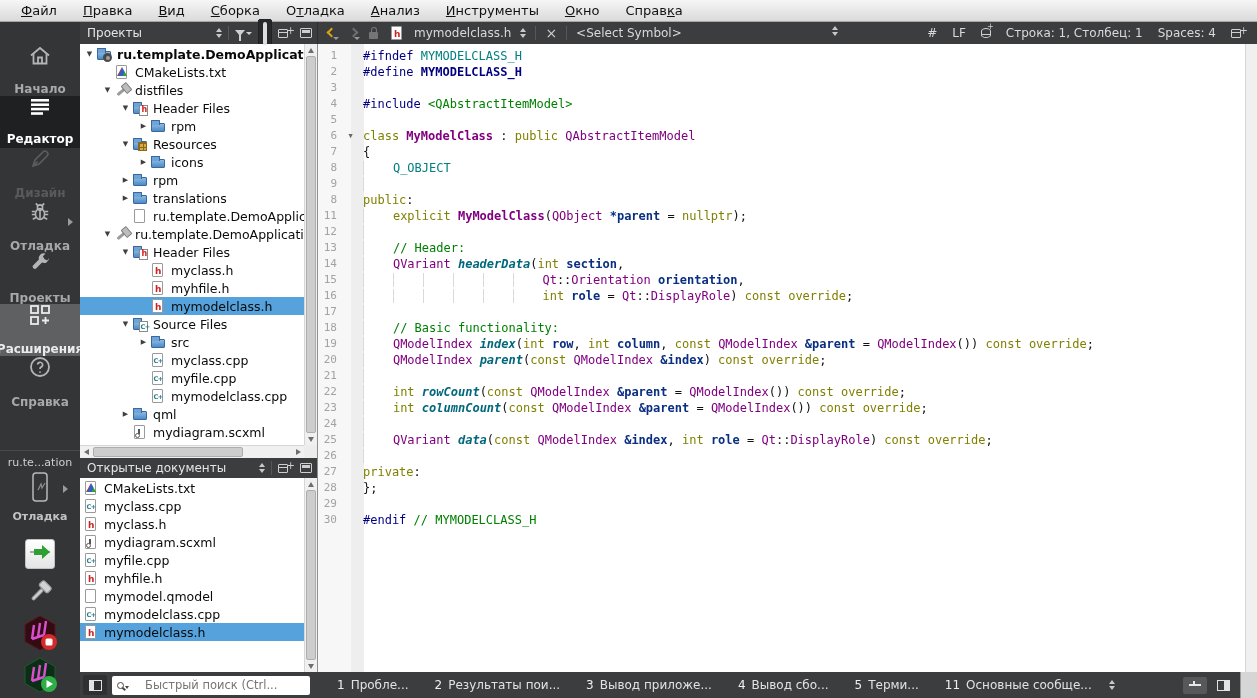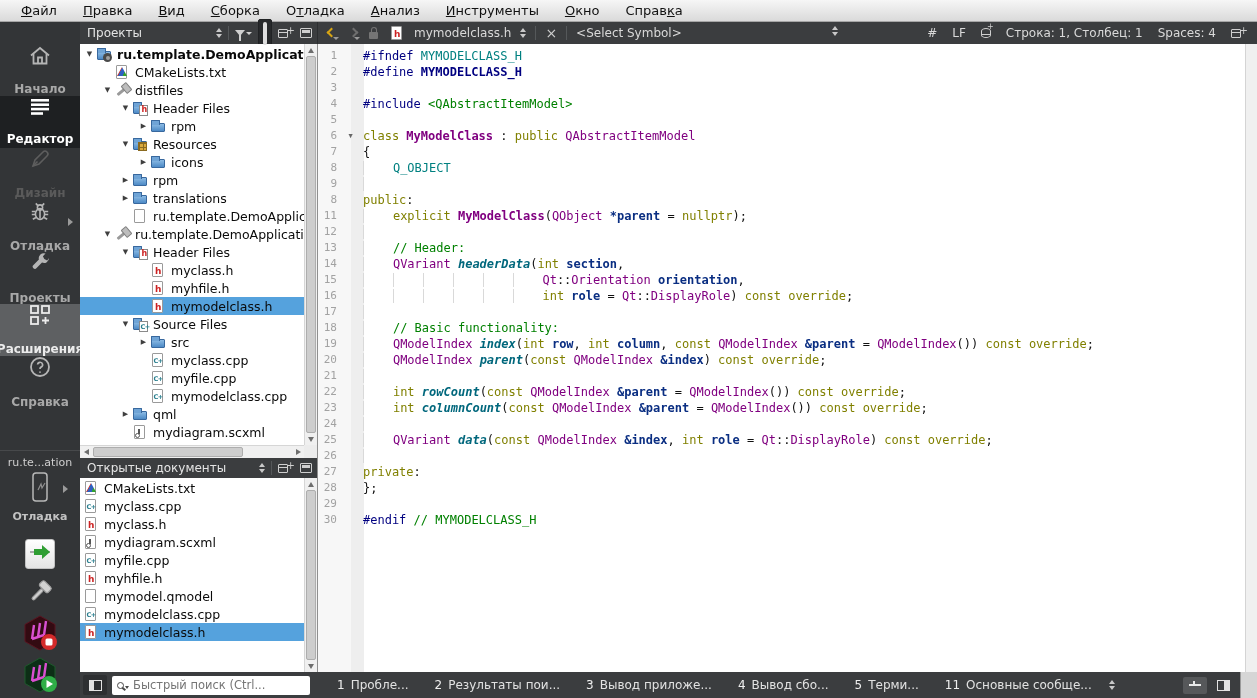--- a/index.html
+++ b/index.html
@@ -187,21 +187,21 @@
   .tk-tx{color:#111;}
   .tk-gd{border-left:1px solid #d9d9d9;}
 
   
   .statusbar{height:26px;flex:none;background:#3b3d3f;display:flex;align-items:center;padding-left:3px;}
   .sb-toggle{width:24px;height:20px;background:#2e3032;display:flex;align-items:center;justify-content:center;
              border-radius:2px;margin-right:5px;flex:none;}
   .sq-left{width:13px;height:11px;border:1px solid #e3e3e3;position:relative;}
   .sq-left::before{content:"";position:absolute;left:0;top:0;bottom:0;width:4px;background:#e3e3e3;}
   .search{width:198px;height:19px;background:#fff;border-radius:2px;display:flex;align-items:center;
-          padding:0 4px 0 5px;gap:2px;flex:none;}
+          padding:0 4px 0 5px;gap:14px;flex:none;}
   .magwrap{display:flex;align-items:flex-end;flex:none;}
   .mag{width:7px;height:7px;border:1.5px solid #4a4a4a;border-radius:50%;position:relative;}
   .mag::after{content:"";position:absolute;right:-2.5px;bottom:-2px;width:4px;height:1.5px;background:#4a4a4a;transform:rotate(40deg);}
   .magcaret{width:0;height:0;border-left:2.5px solid transparent;border-right:2.5px solid transparent;
             border-top:3px solid #4a4a4a;margin:0 0 0 1px;}
   .search input{border:none;outline:none;flex:1;min-width:0;background:transparent;
                 font:11.5px "DejaVu Sans",sans-serif;color:#333;}
   #status-panes{display:flex;margin-left:14px;}
   .spane{display:flex;align-items:center;gap:6px;padding:0 13px;font-size:12px;color:#e2e2e2;cursor:default;}
   .spane .num{color:#efefef;}

